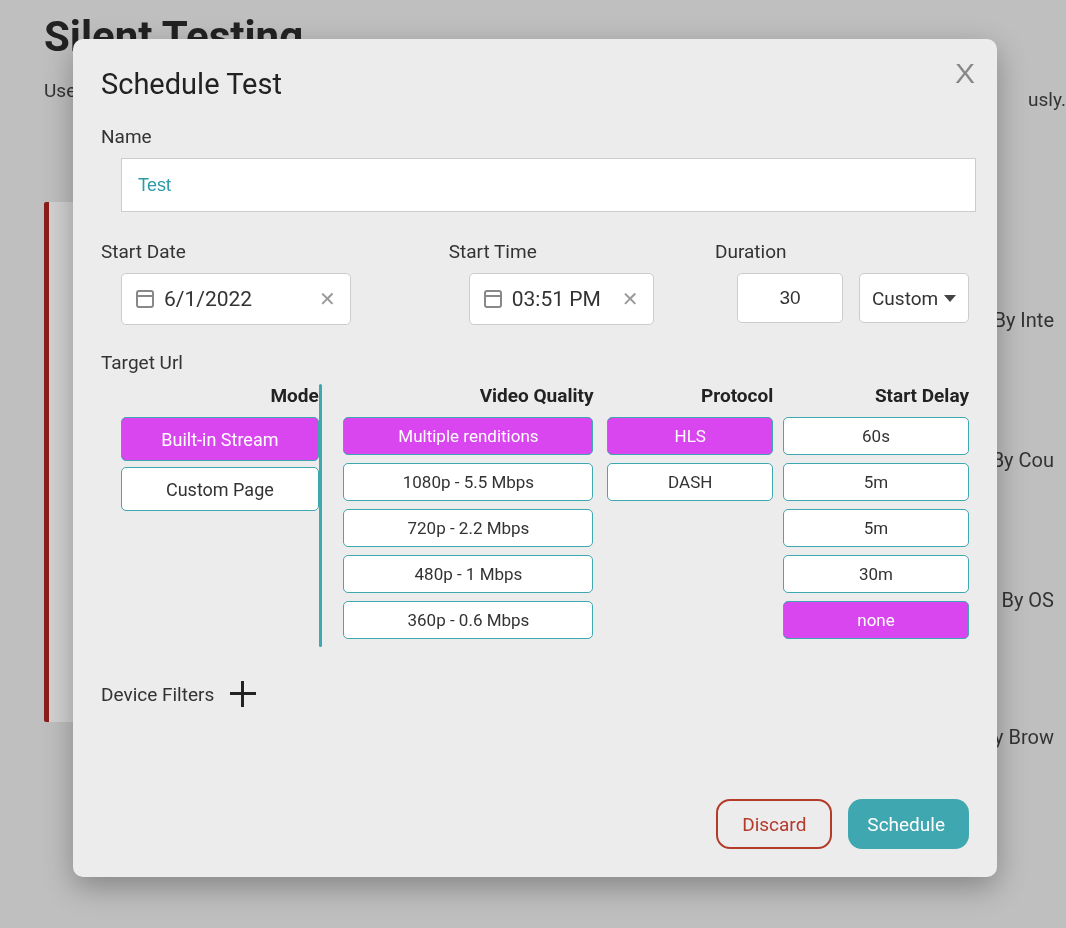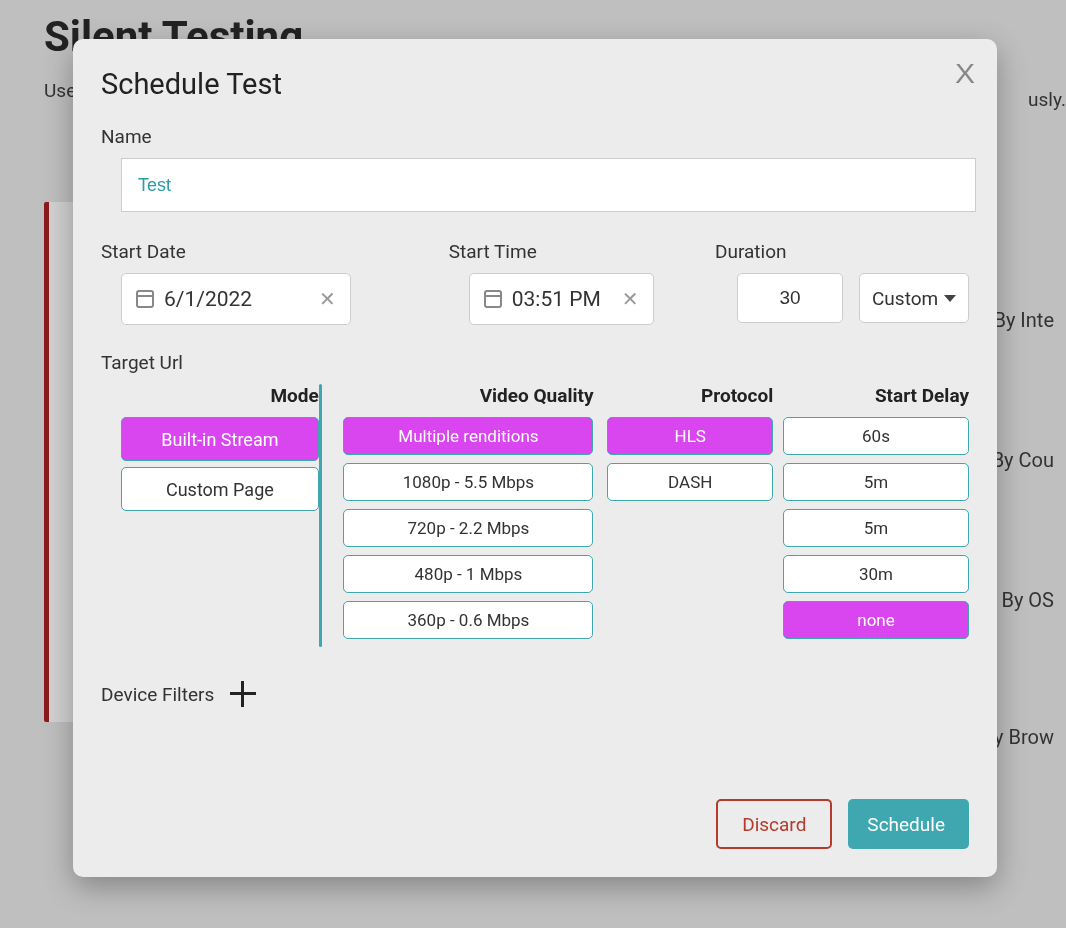--- a/index.html
+++ b/index.html
@@ -182,21 +182,21 @@
     }
     .plus-icon::before, .plus-icon::after {
       content:""; position:absolute; background:#222;
     }
     .plus-icon::before { left: 11px; top: 0; width: 3px; height: 26px; }
     .plus-icon::after  { top: 11px; left: 0; height: 3px; width: 26px; }
     .footer {
       display:flex; justify-content:flex-end; gap:16px; margin-top:92px;
     }
     .btn {
-      height: 50px; padding: 0 24px; border-radius:5px; font-size:19px;
+      height: 50px; padding: 0 24px; border-radius:14px; font-size:19px;
       display:flex; align-items:center; justify-content:center; cursor:pointer;
     }
     .btn.discard { border: 2px solid #b43a2c; color:#b43a2c; background:transparent; }
     .btn.schedule { background:#3fa7b0; color:#fff; border:none;padding-left:19px; }
   </style>
 </head>
 <body>
 
 <div class="backdrop">
   <div class="bg-title">Silent Testing</div>

